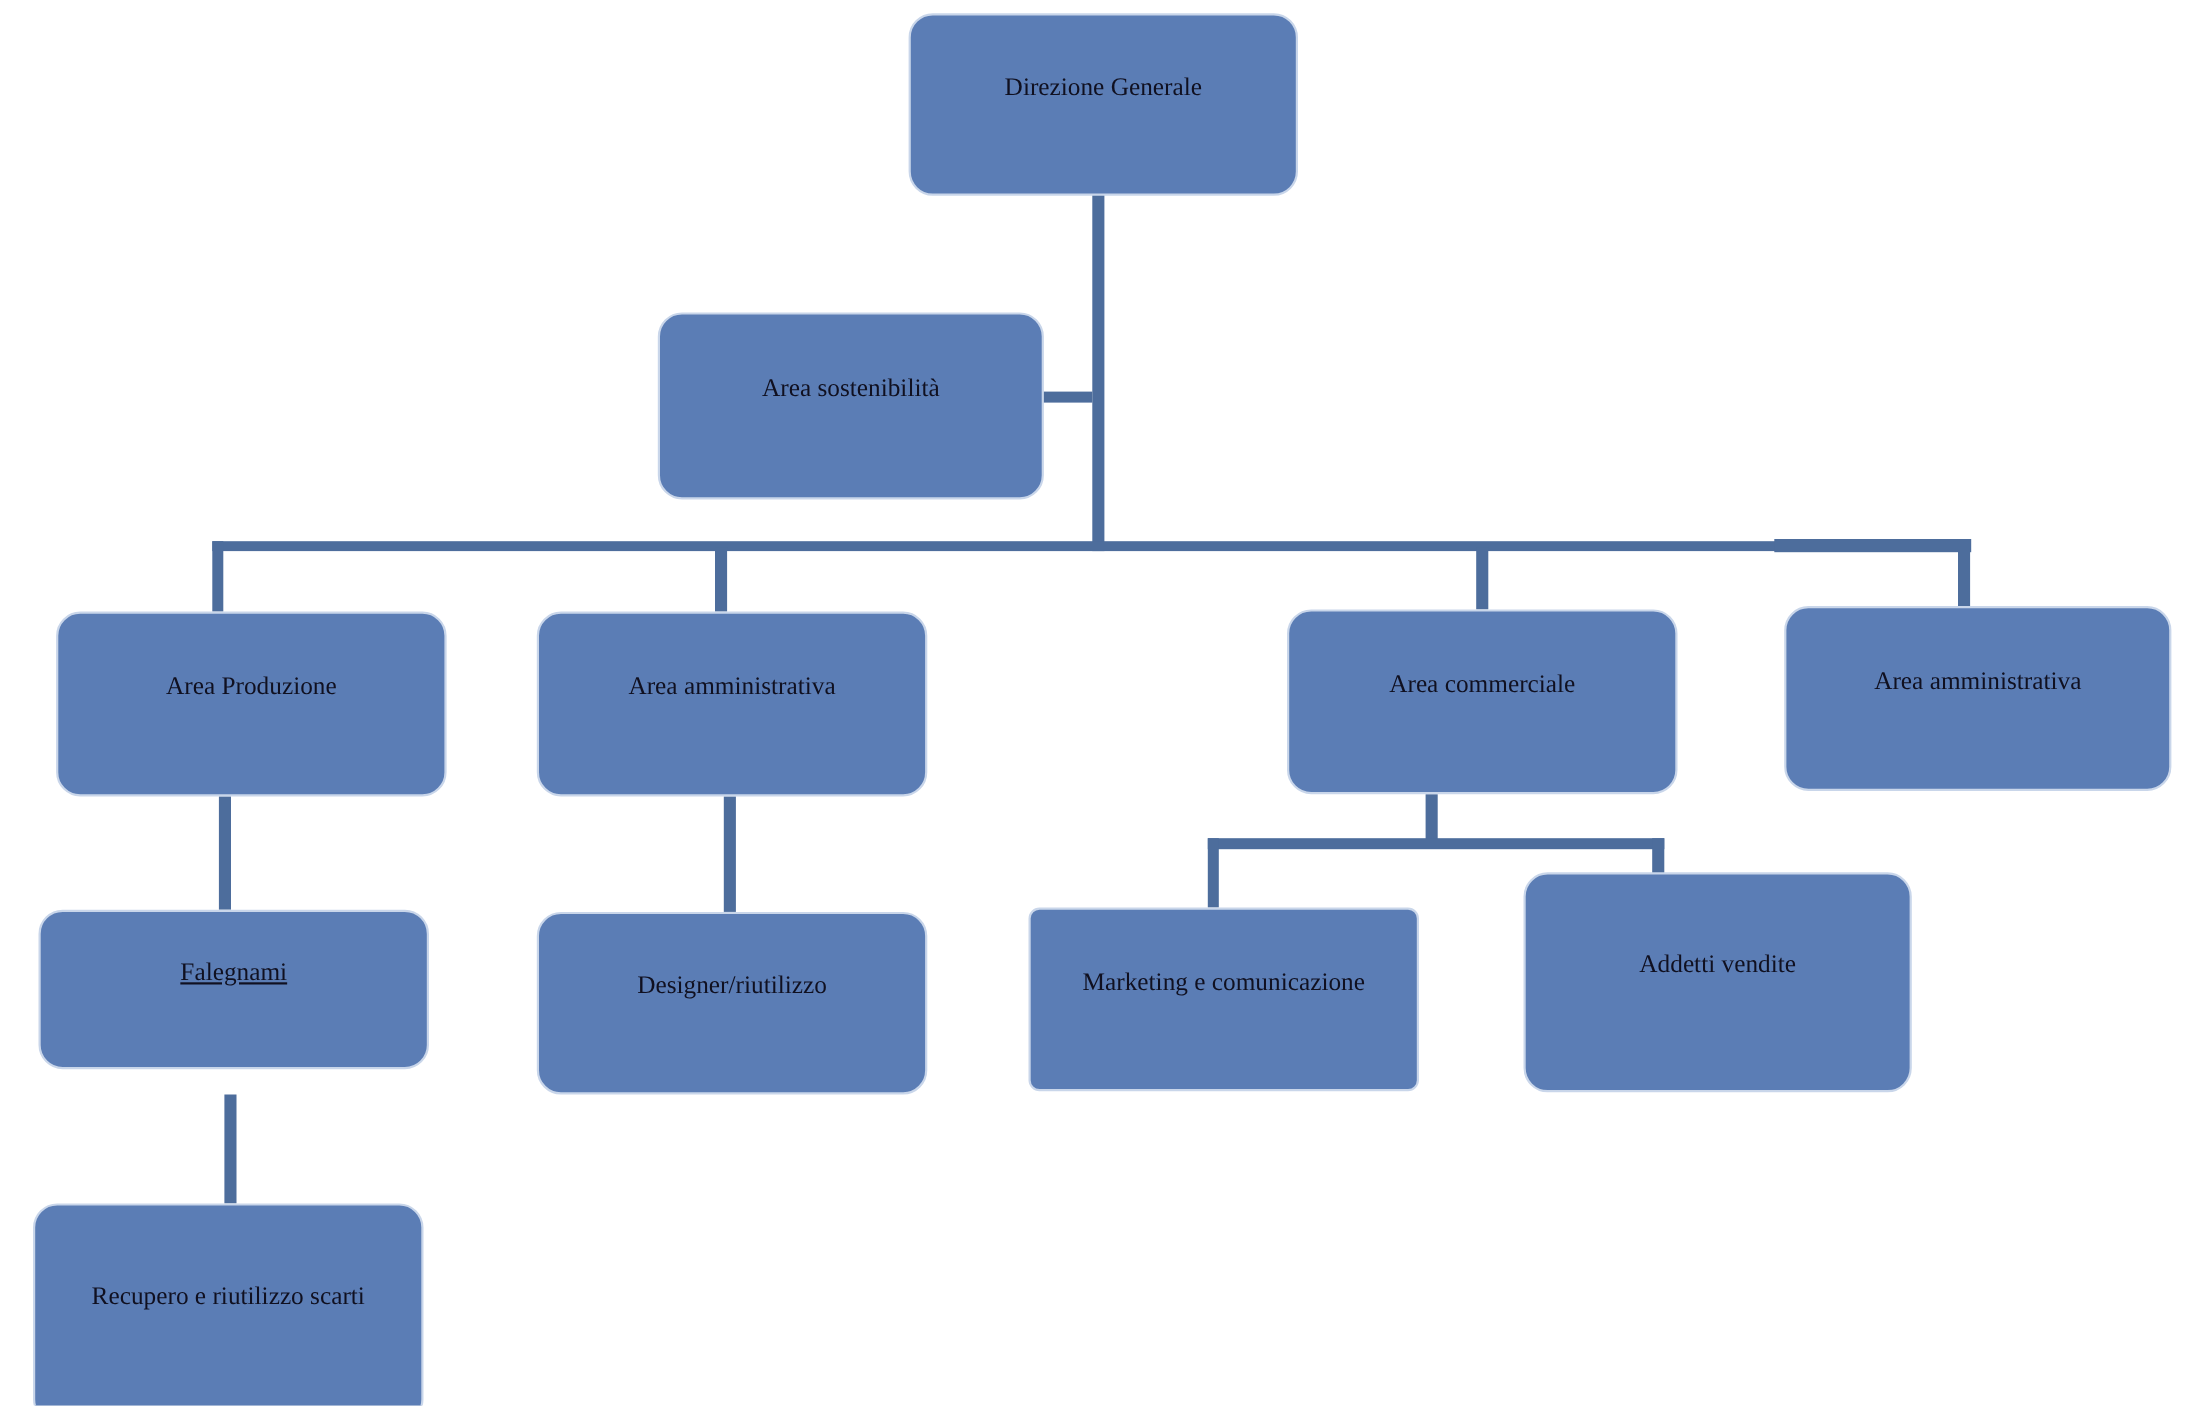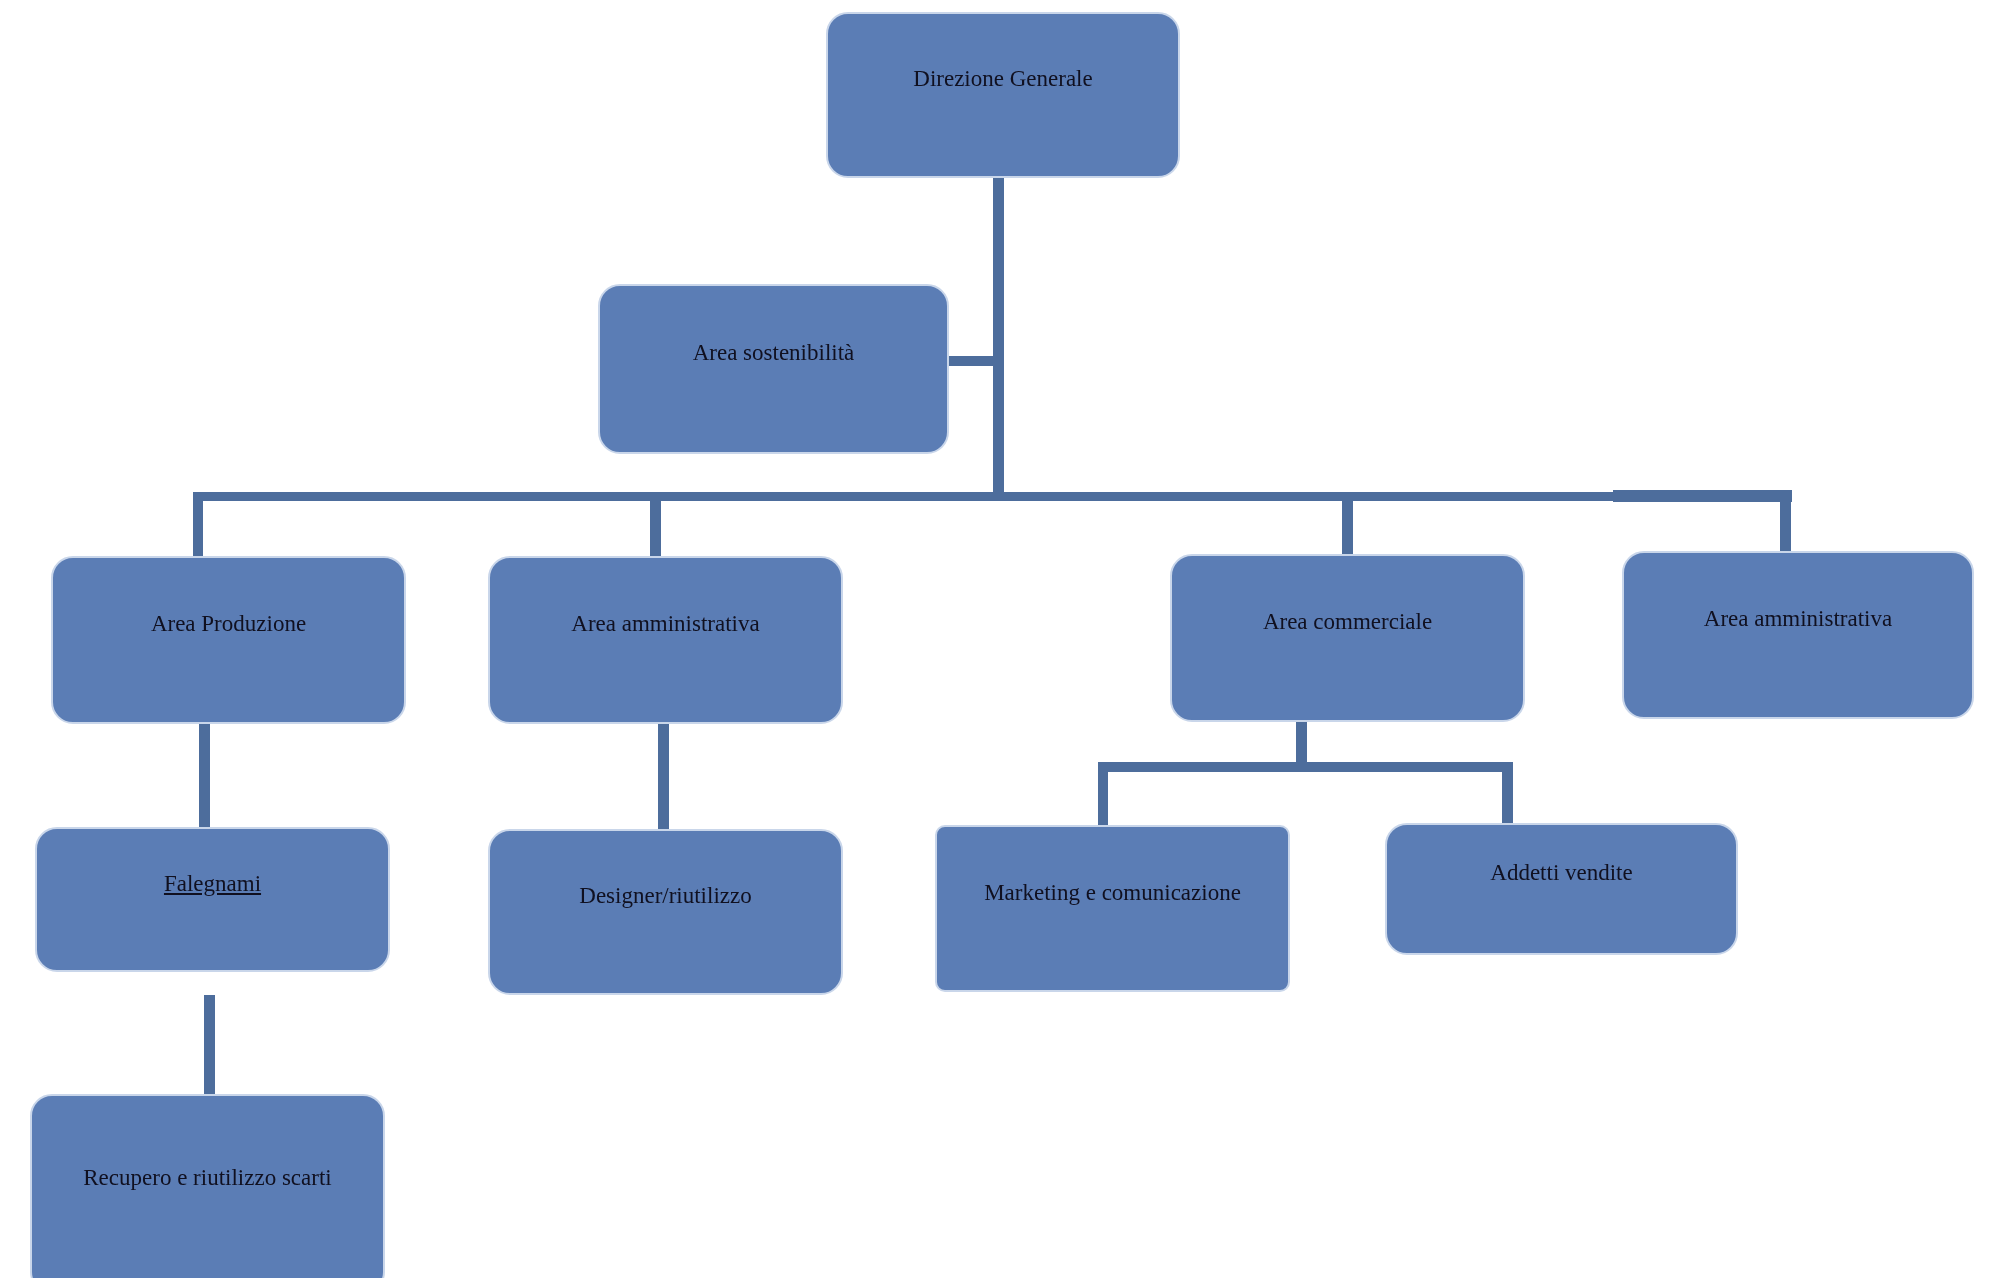--- a/index.html
+++ b/index.html
@@ -40,21 +40,21 @@
   
   #n-direzione       {left:826px; top:12px;  width:354px; height:166px;}
   #n-sostenibilita   {left:598px; top:284px; width:351px; height:170px;}
   #n-produzione      {left:35px;  top:556px; width:355px; height:168px;margin-left:16px;}
   #n-progettazione   {left:488px; top:556px; width:355px; height:168px;}
   #n-commerciale     {left:1170px;top:554px; width:355px; height:168px;}
   #n-amministrativa  {left:1622px;top:551px; width:352px; height:168px;}
   #n-falegnami       {left:35px;  top:827px; width:355px; height:145px;text-decoration:underline;}
   #n-designer        {left:488px; top:829px; width:355px; height:166px;}
   #n-marketing       {left:935px; top:825px; width:355px; height:167px;border-radius:10px;}
-  #n-addetti         {left:1385px;top:823px; width:353px; height:132px;}
+  #n-addetti         {left:1385px;top:793px; width:353px; height:200px;}
   #n-recupero        {left:30px;  top:1094px;width:355px; height:200px;}
 
   
   #c-dg-drop         {left:993px; top:177px; width:11px;  height:324px;}
   #c-sost-stub       {left:947px; top:356px; width:46px;  height:10px;}
   #c-main-h          {left:193px; top:492px; width:1598px;height:9px;}
   #c-main-h-right    {left:1613px;top:490px; width:179px; height:12px;}
   #c-drop-produzione {left:193px; top:492px; width:10px;  height:64px;}
   #c-drop-progettazione{left:650px;top:498px;width:11px;  height:58px;}
   #c-drop-commerciale{left:1342px;top:498px; width:11px;  height:56px;}

